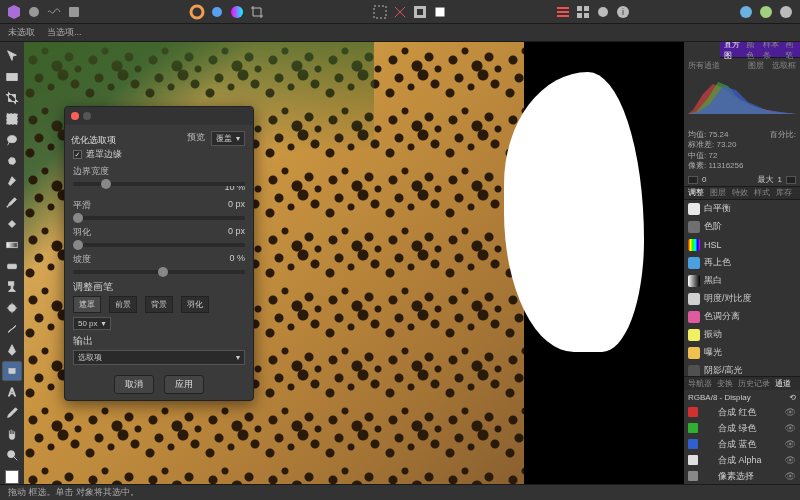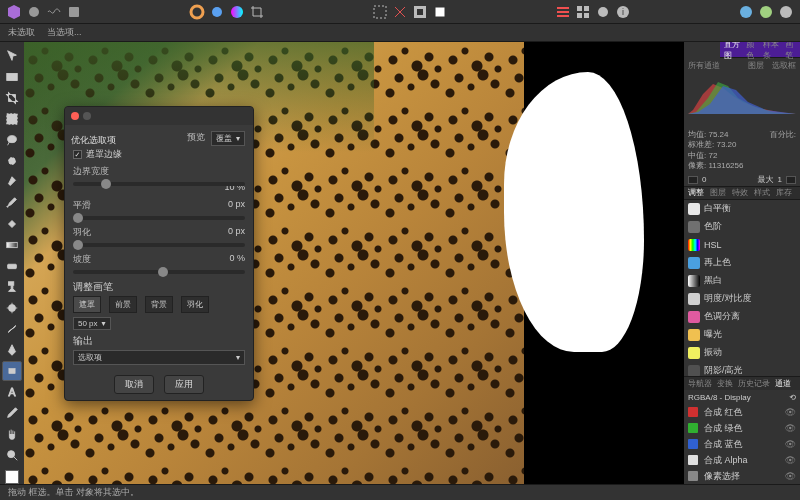--- a/index.html
+++ b/index.html
@@ -46,21 +46,21 @@
 .hbar .box { width: 10px; height: 8px; background: #222; border: 1px solid #555; }
 
 .adjhdr { height: 14px; display: flex; align-items: center; padding: 0 4px; gap: 6px; font-size: 8px; background: #2d2d2d; border-top: 1px solid #1a1a1a; border-bottom: 1px solid #1a1a1a; }
 .adjlist { flex: 1; overflow-y: auto; }
 .adjitem { height: 18px; display: flex; align-items: center; padding: 0 4px; gap: 4px; cursor: pointer; }
 .adjicon { width: 12px; height: 12px; border-radius: 2px; flex-shrink: 0; }
 
 .chtabs { height: 14px; display: flex; align-items: center; padding: 0 4px; gap: 5px; font-size: 8px; background: #2d2d2d; border-top: 1px solid #1a1a1a; }
 .chhdr { height: 14px; display: flex; align-items: center; justify-content: space-between; padding: 0 4px; font-size: 8px; }
 .chlist { }
-.chitem { height: 16px; display: flex; align-items: center; padding: 0 4px; gap: 6px; }
+.chitem { height: 16px; display: flex; align-items: center; padding: 0 4px; gap: 20px; }
 .chsw { width: 10px; height: 10px; border-radius: 1px; }
 .cheye { margin-left: auto; color: #888; font-size: 9px; }
 
 
 .dialog { position: absolute; left: 64px; top: 106px; width: 190px; background: #3a3a3a; border: 1px solid #222; border-radius: 4px; box-shadow: 0 4px 16px rgba(0,0,0,0.5); font-size: 9px; }
 .dtitle { height: 18px; display: flex; align-items: center; padding: 0 6px; background: #333; border-radius: 4px 4px 0 0; position: relative; }
 .dtitle .dots { position: absolute; left: 6px; display: flex; gap: 4px; }
 .dtitle .dot { width: 8px; height: 8px; border-radius: 50%; }
 .dtitle .dot.r { background: #ff5f56; }
 .dtitle .dot.g { background: #555; }
@@ -422,26 +422,26 @@
         </div>
       <div class="adjitem">
           <div class="adjicon" style="background:#d0d0d0"></div>
           <span>明度/对比度</span>
         </div>
       <div class="adjitem">
           <div class="adjicon" style="background:#e05aa0"></div>
           <span>色调分离</span>
         </div>
       <div class="adjitem">
+          <div class="adjicon" style="background:#f0f060"></div>
+          <span>振动</span>
+        </div>
+      <div class="adjitem">
           <div class="adjicon" style="background:#f0c050"></div>
           <span>曝光</span>
-        </div>
-      <div class="adjitem">
-          <div class="adjicon" style="background:#f0f060"></div>
-          <span>振动</span>
         </div>
       <div class="adjitem">
           <div class="adjicon" style="background:#505050"></div>
           <span>阴影/高光</span>
         </div>
 
     </div>
 
     <div class="chtabs">
       <span class="ptab">导航器</span>

